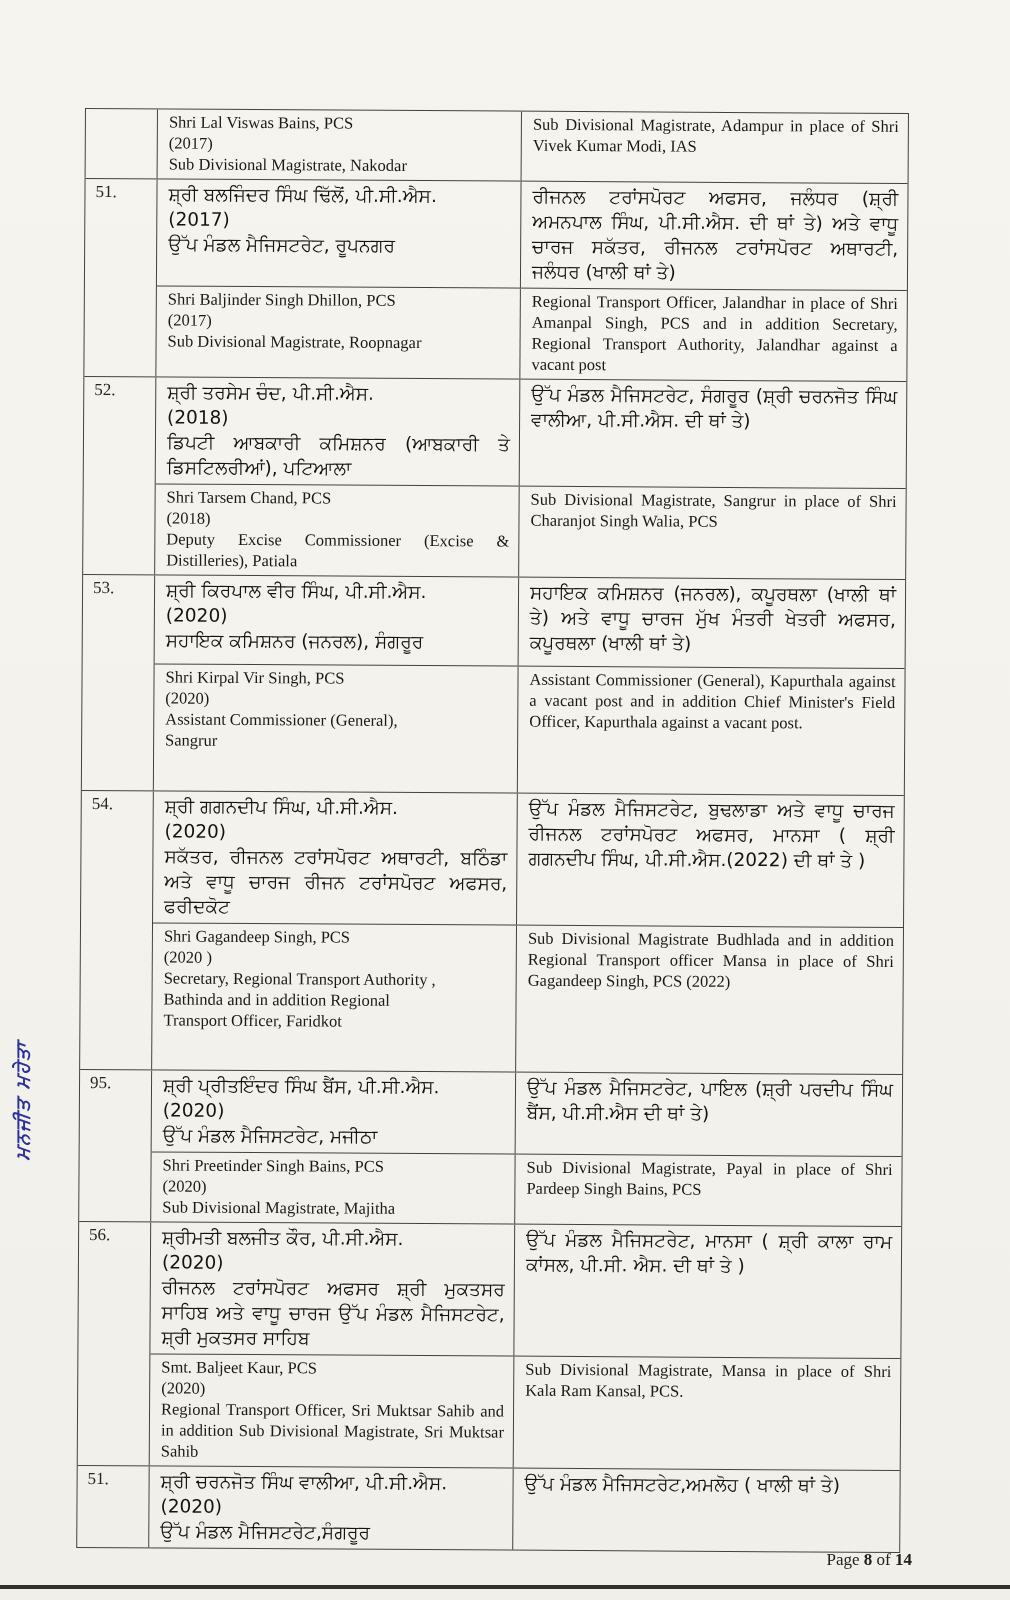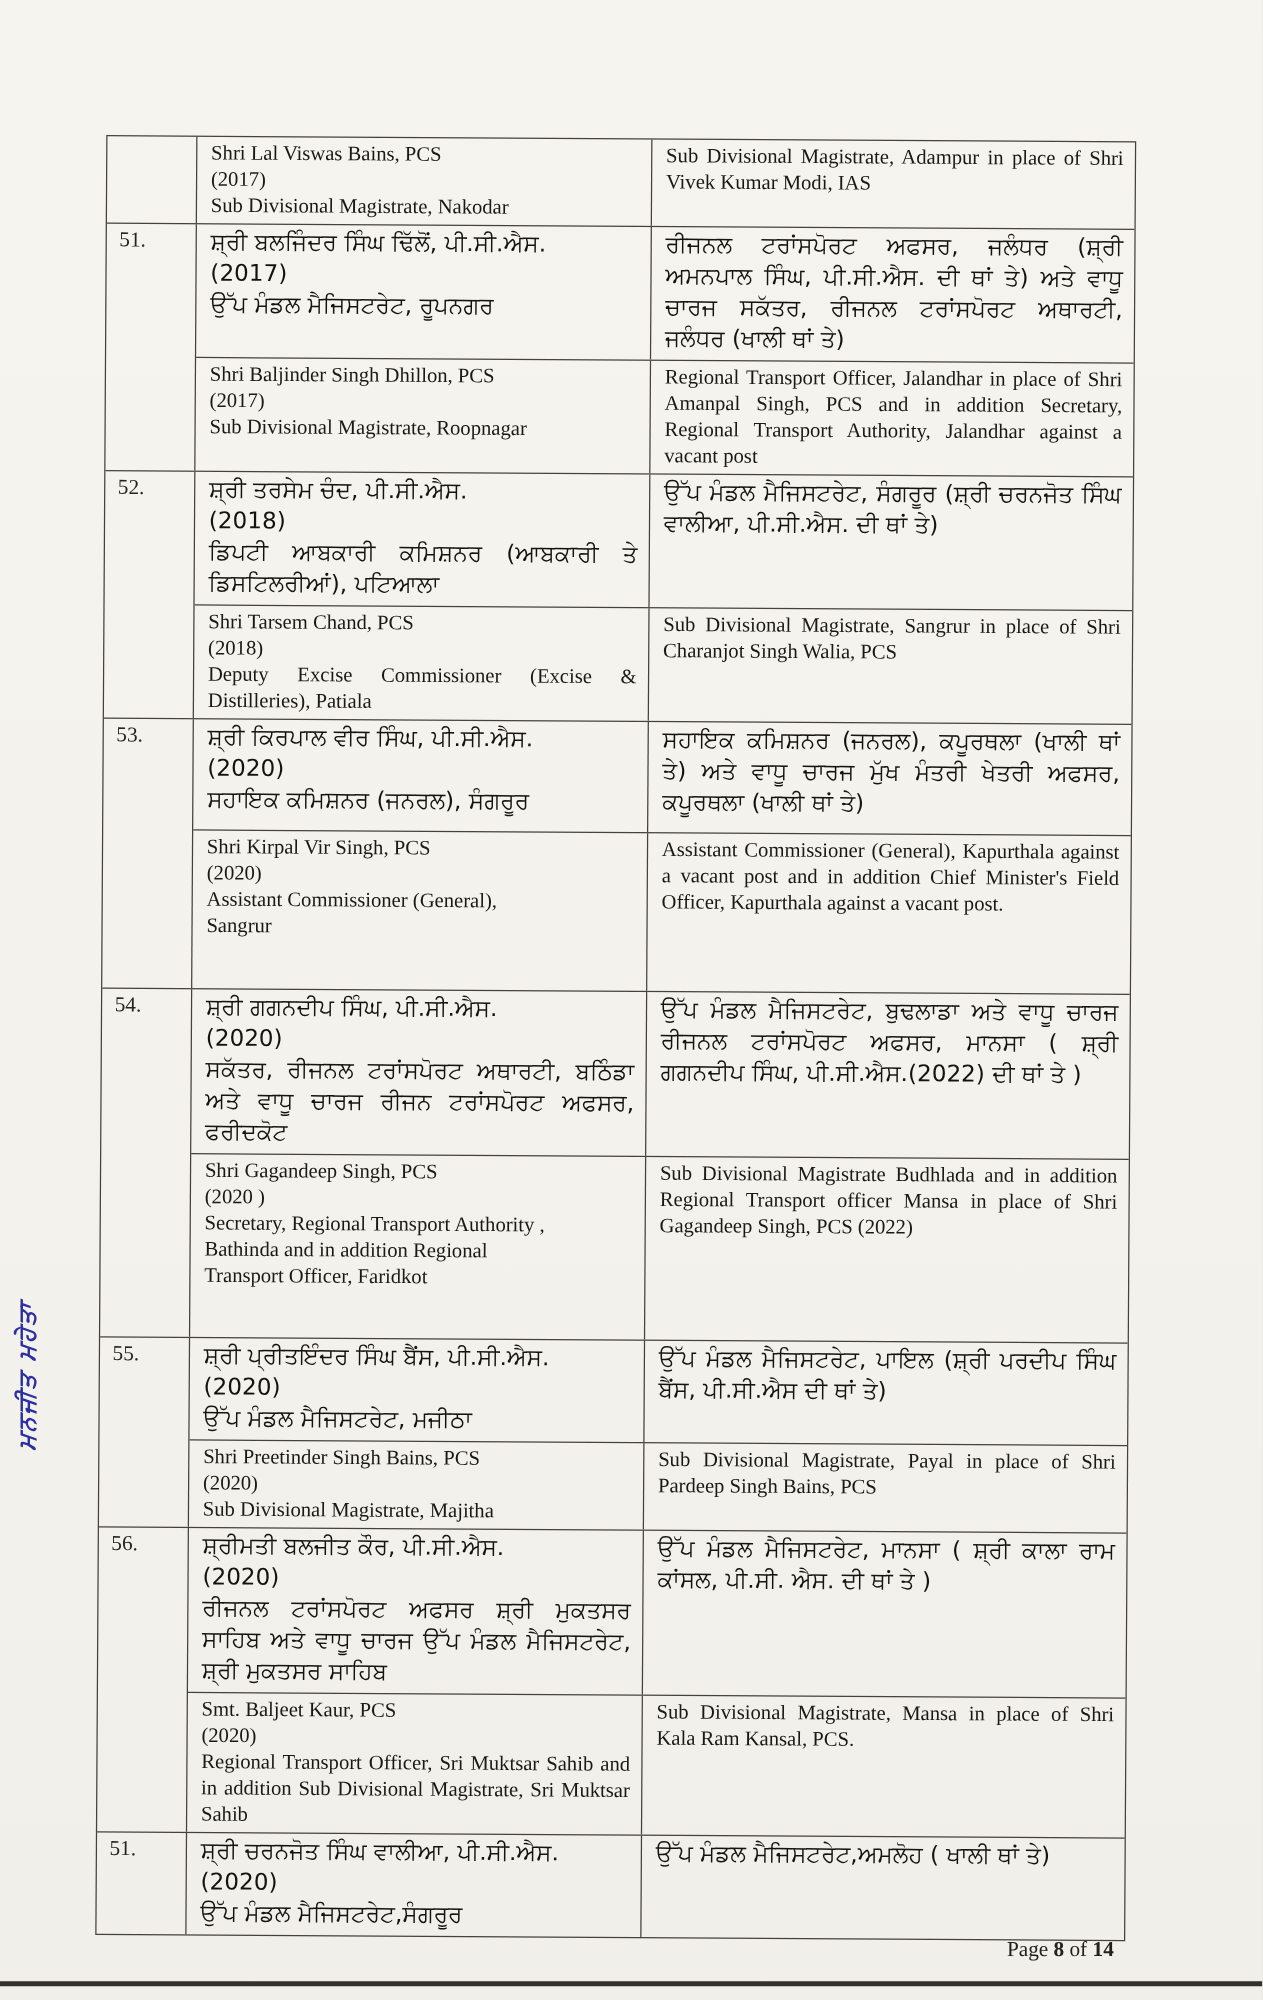--- a/index.html
+++ b/index.html
@@ -39,21 +39,21 @@
   
   .margin-note{
     position:absolute;left:-52px;top:1086px;width:156px;height:30px;
     transform:rotate(-90deg) skewX(-6deg);
     color:#2b2f9f;
     font:italic 700 19px "DejaVu Sans", sans-serif;
     letter-spacing:2px;text-align:center;white-space:nowrap;
   }
   
   .footer{
-    position:absolute;right:119px;top:1550px;
+    position:absolute;right:98px;top:1550px;
     font-family:"Liberation Serif", serif;font-size:17px;color:#23211c;
   }
   .footer .num{font-weight:700;}
   
   .bottom-line{
     position:absolute;left:0;right:0;top:1585px;height:4px;
     background:#33312c;
   }
 </style>
 </head>
@@ -146,21 +146,21 @@
 (2020 )
 Secretary, Regional Transport Authority ,
 Bathinda and in addition Regional
 Transport Officer, Faridkot</div>
           <div class="cell right en-text">Sub Divisional Magistrate Budhlada and in addition Regional Transport officer Mansa in place of Shri Gagandeep Singh, PCS (2022)</div>
         </div>
       </div>
     </div>
 
     <div class="entry">
-      <div class="serial">55.</div>
+      <div class="serial">95.</div>
       <div class="entry-body">
         <div class="subrow" style="min-height:74px;">
           <div class="cell left pa-text">ਸ਼੍ਰੀ ਪ੍ਰੀਤਇੰਦਰ ਸਿੰਘ ਬੈਂਸ, ਪੀ.ਸੀ.ਐਸ.
 (2020)
 ਉੱਪ ਮੰਡਲ ਮੈਜਿਸਟਰੇਟ, ਮਜੀਠਾ</div>
           <div class="cell right pa-text">ਉੱਪ ਮੰਡਲ ਮੈਜਿਸਟਰੇਟ, ਪਾਇਲ (ਸ਼੍ਰੀ ਪਰਦੀਪ ਸਿੰਘ ਬੈਂਸ, ਪੀ.ਸੀ.ਐਸ ਦੀ ਥਾਂ ਤੇ)</div>
         </div>
         <div class="subrow" style="min-height:60px;">
           <div class="cell left en-text">Shri Preetinder Singh Bains, PCS
 (2020)

